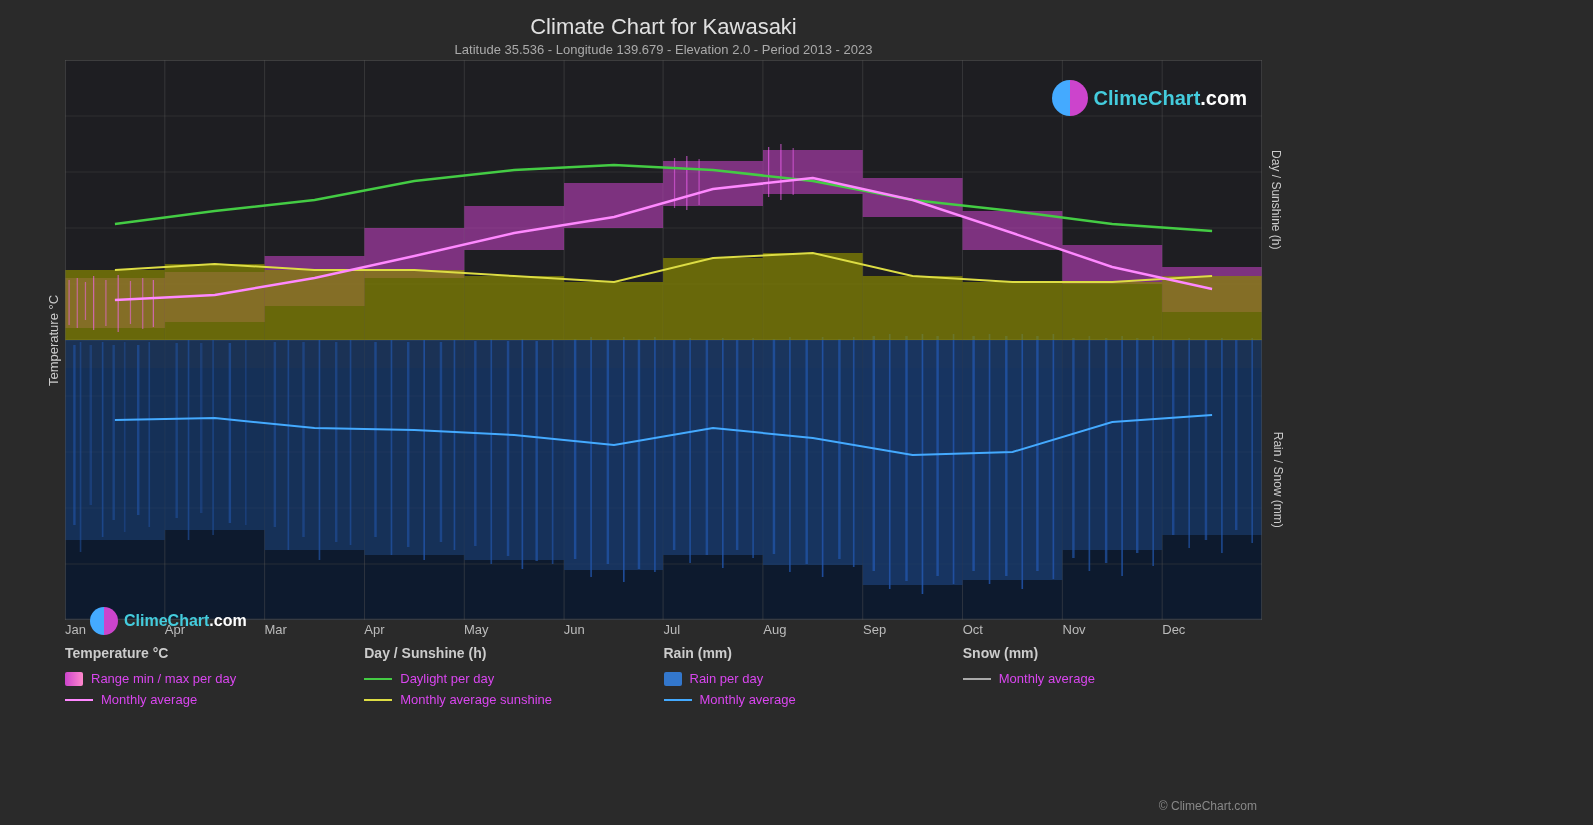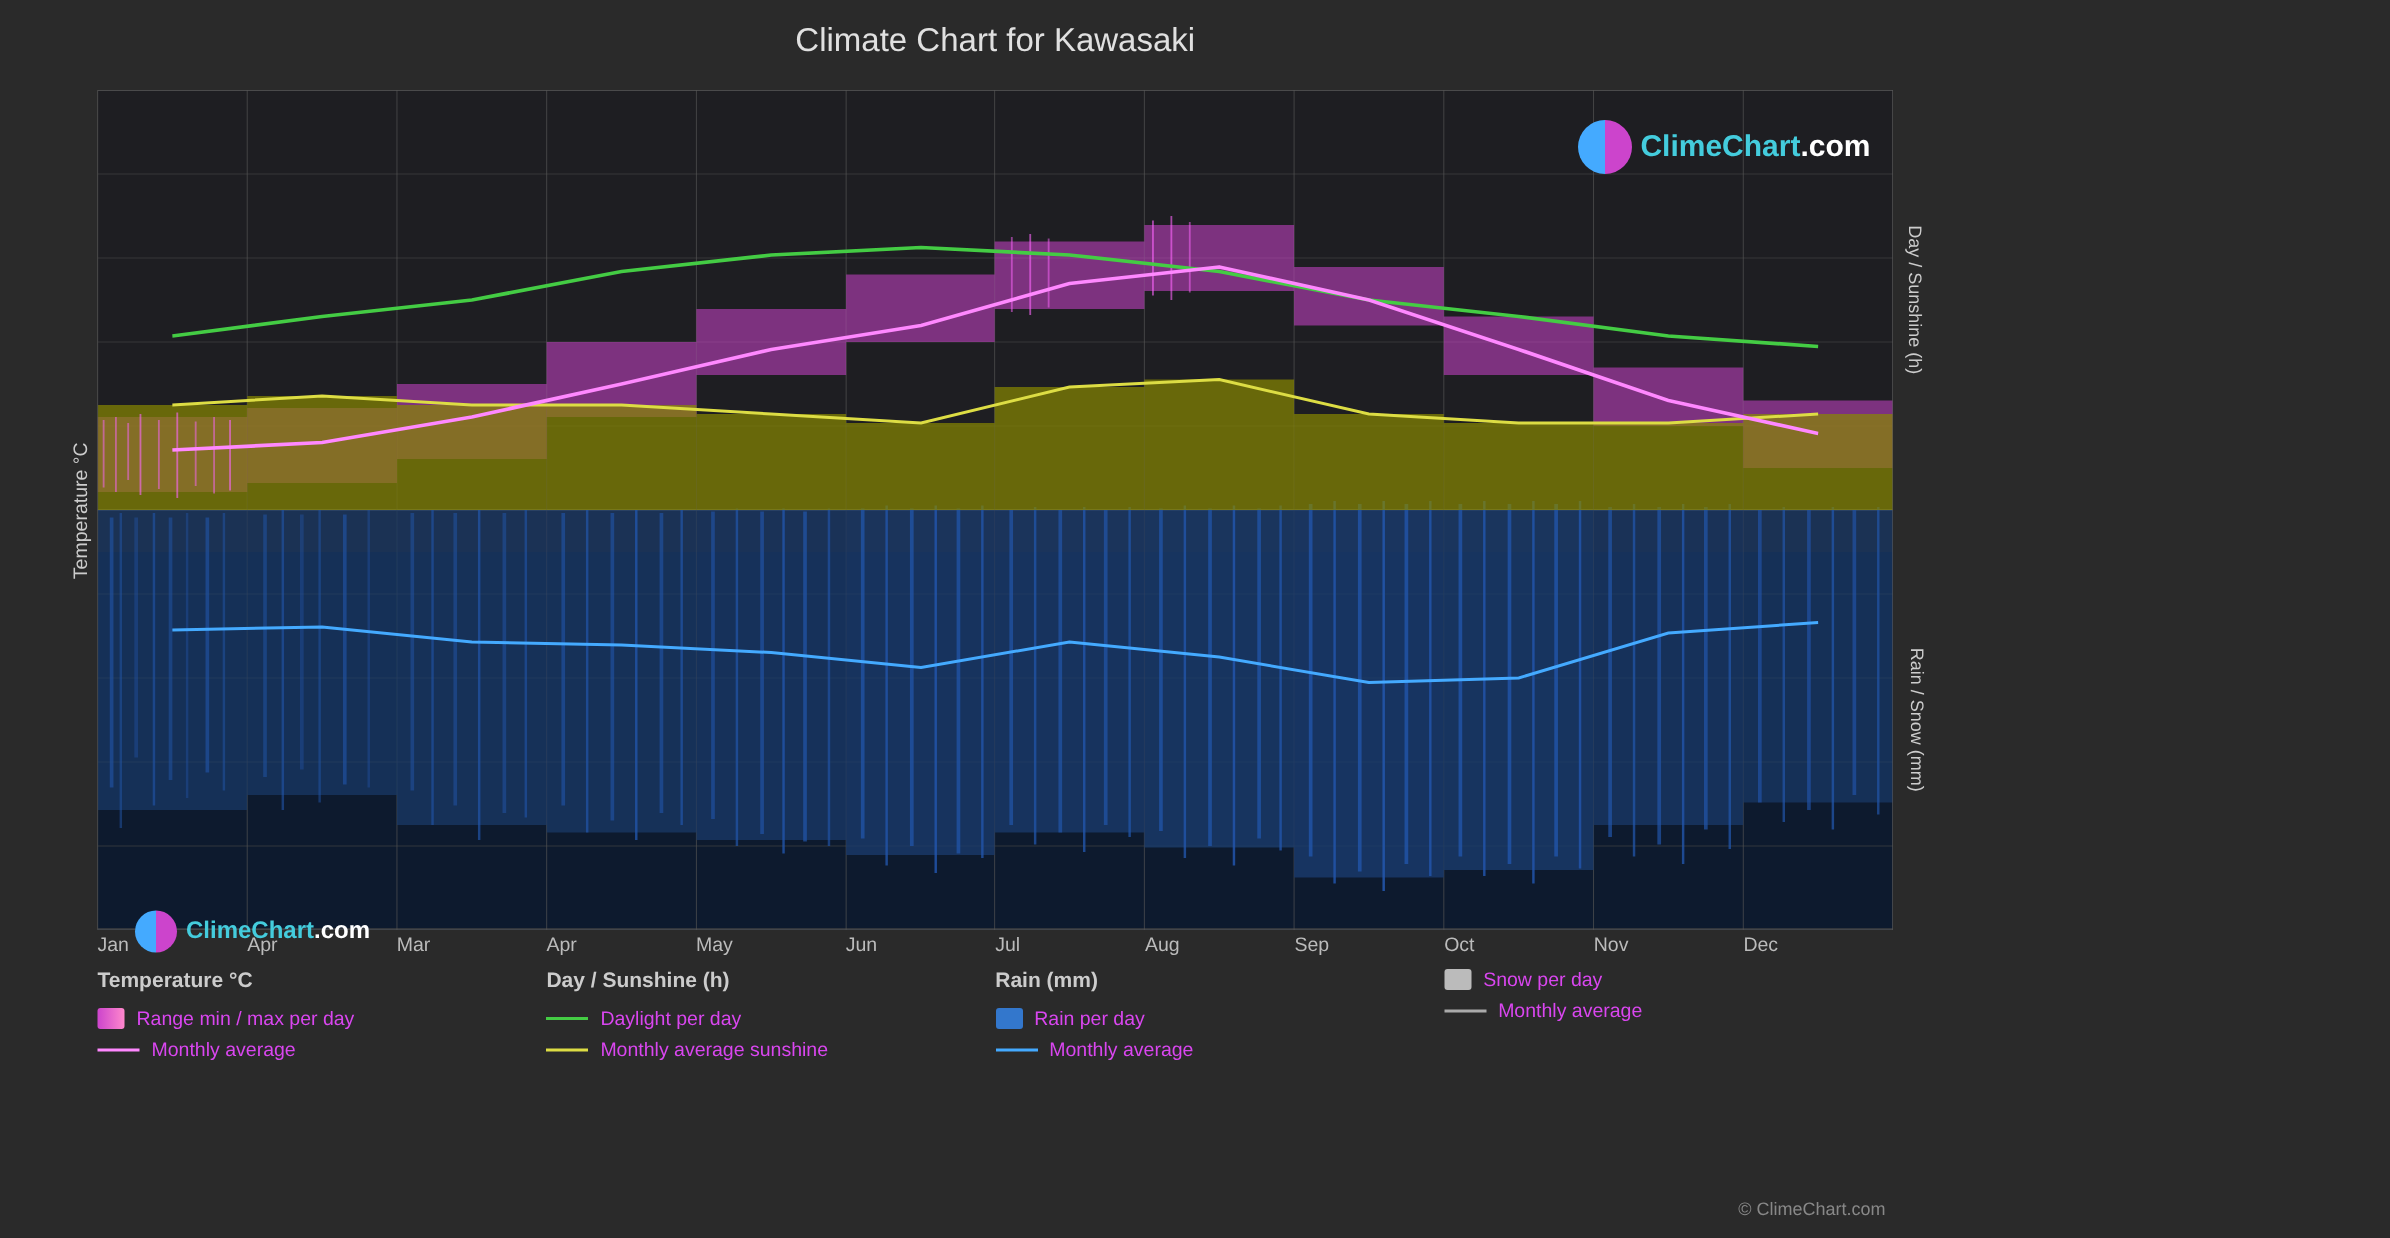--- a/index.html
+++ b/index.html
@@ -213,20 +213,21 @@
       text-align: left;
       flex: 1;
     }
   </style>
 </head>
 <body>
 
 <div class="chart-container">
 
   <div class="chart-title">Climate Chart for Kawasaki</div>
+  <div class="chart-subtitle">Latitude 35.536 - Longitude 139.679 - Elevation 2.0 - Period 2013 - 2023</div>
 
   <div class="axis-label-left">
     <span>Temperature °C</span>
   </div>
 
   <div class="axis-label-right-top">
     <span>Day / Sunshine (h)</span>
   </div>
 
   <div class="axis-label-right-bottom">
@@ -556,24 +557,21 @@
         <span class="legend-swatch-rect" style="background: #3377cc;"></span>
         <span>Rain per day</span>
       </div>
       <div class="legend-item">
         <span class="legend-line" style="background: #44aaff;"></span>
         <span>Monthly average</span>
       </div>
     </div>
 
     <div class="legend-group">
-      <div class="legend-item">
-        <span class="legend-swatch-rect" style="background: #bbbbbb;"></span>
-        <span>Snow per day</span>
-      </div>
+      <div class="legend-title">Snow (mm)</div>
       <div class="legend-item">
         <span class="legend-line" style="background: #aaaaaa;"></span>
         <span>Monthly average</span>
       </div>
     </div>
 
   </div>
 
   <div class="copyright">© ClimeChart.com</div>
 

